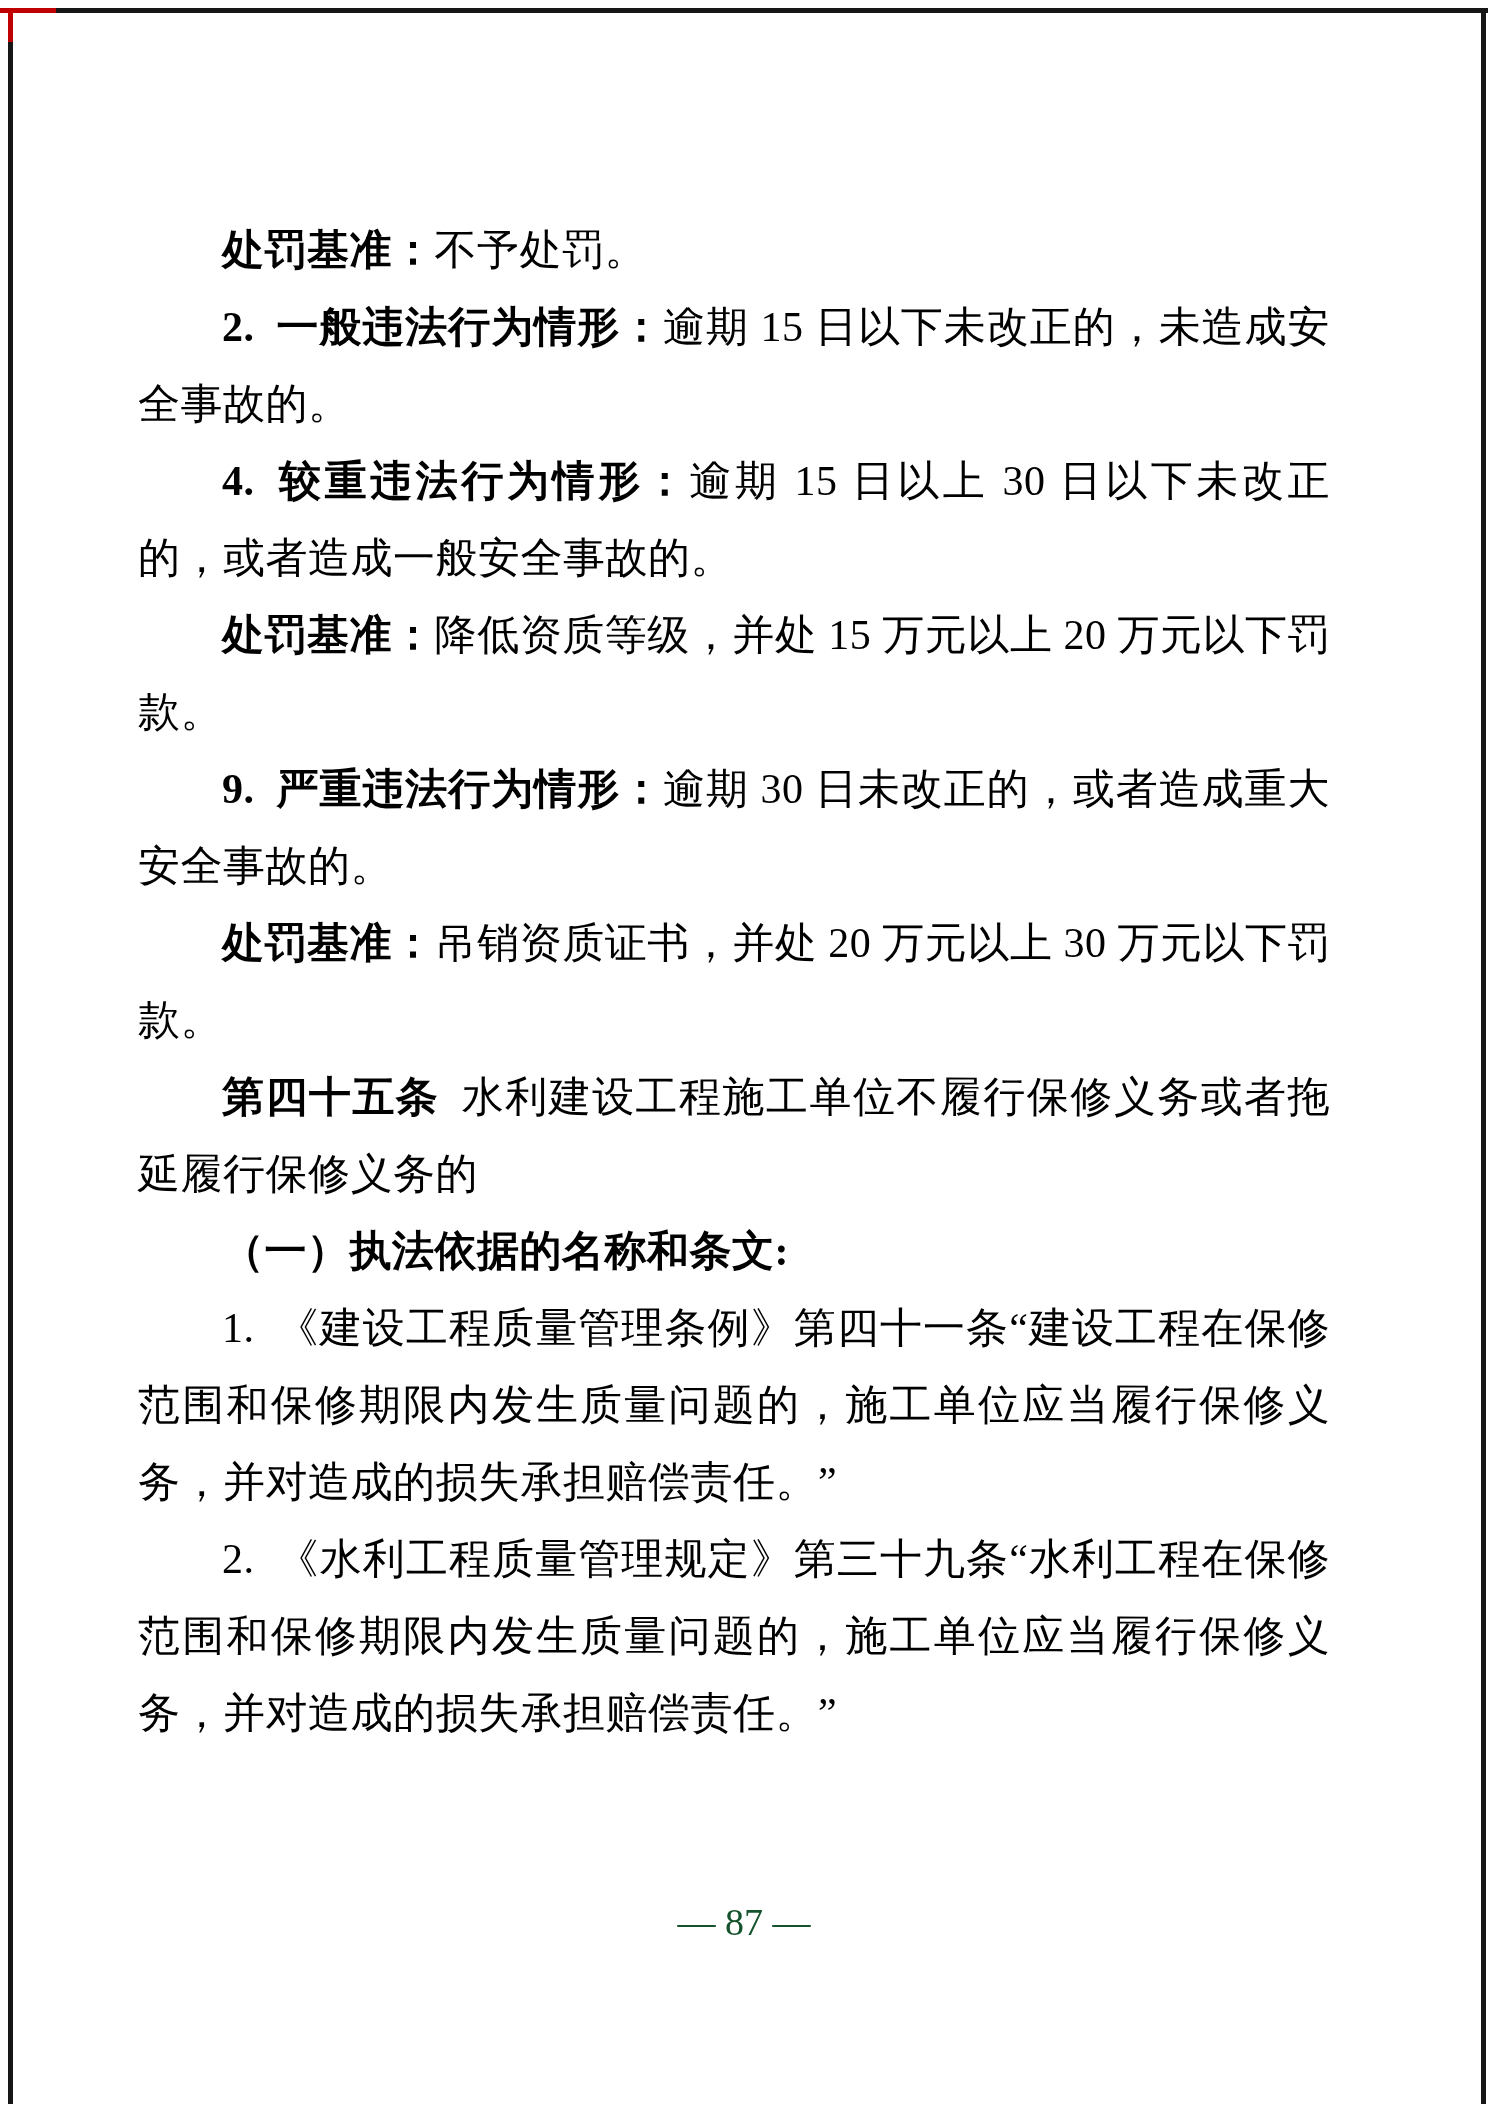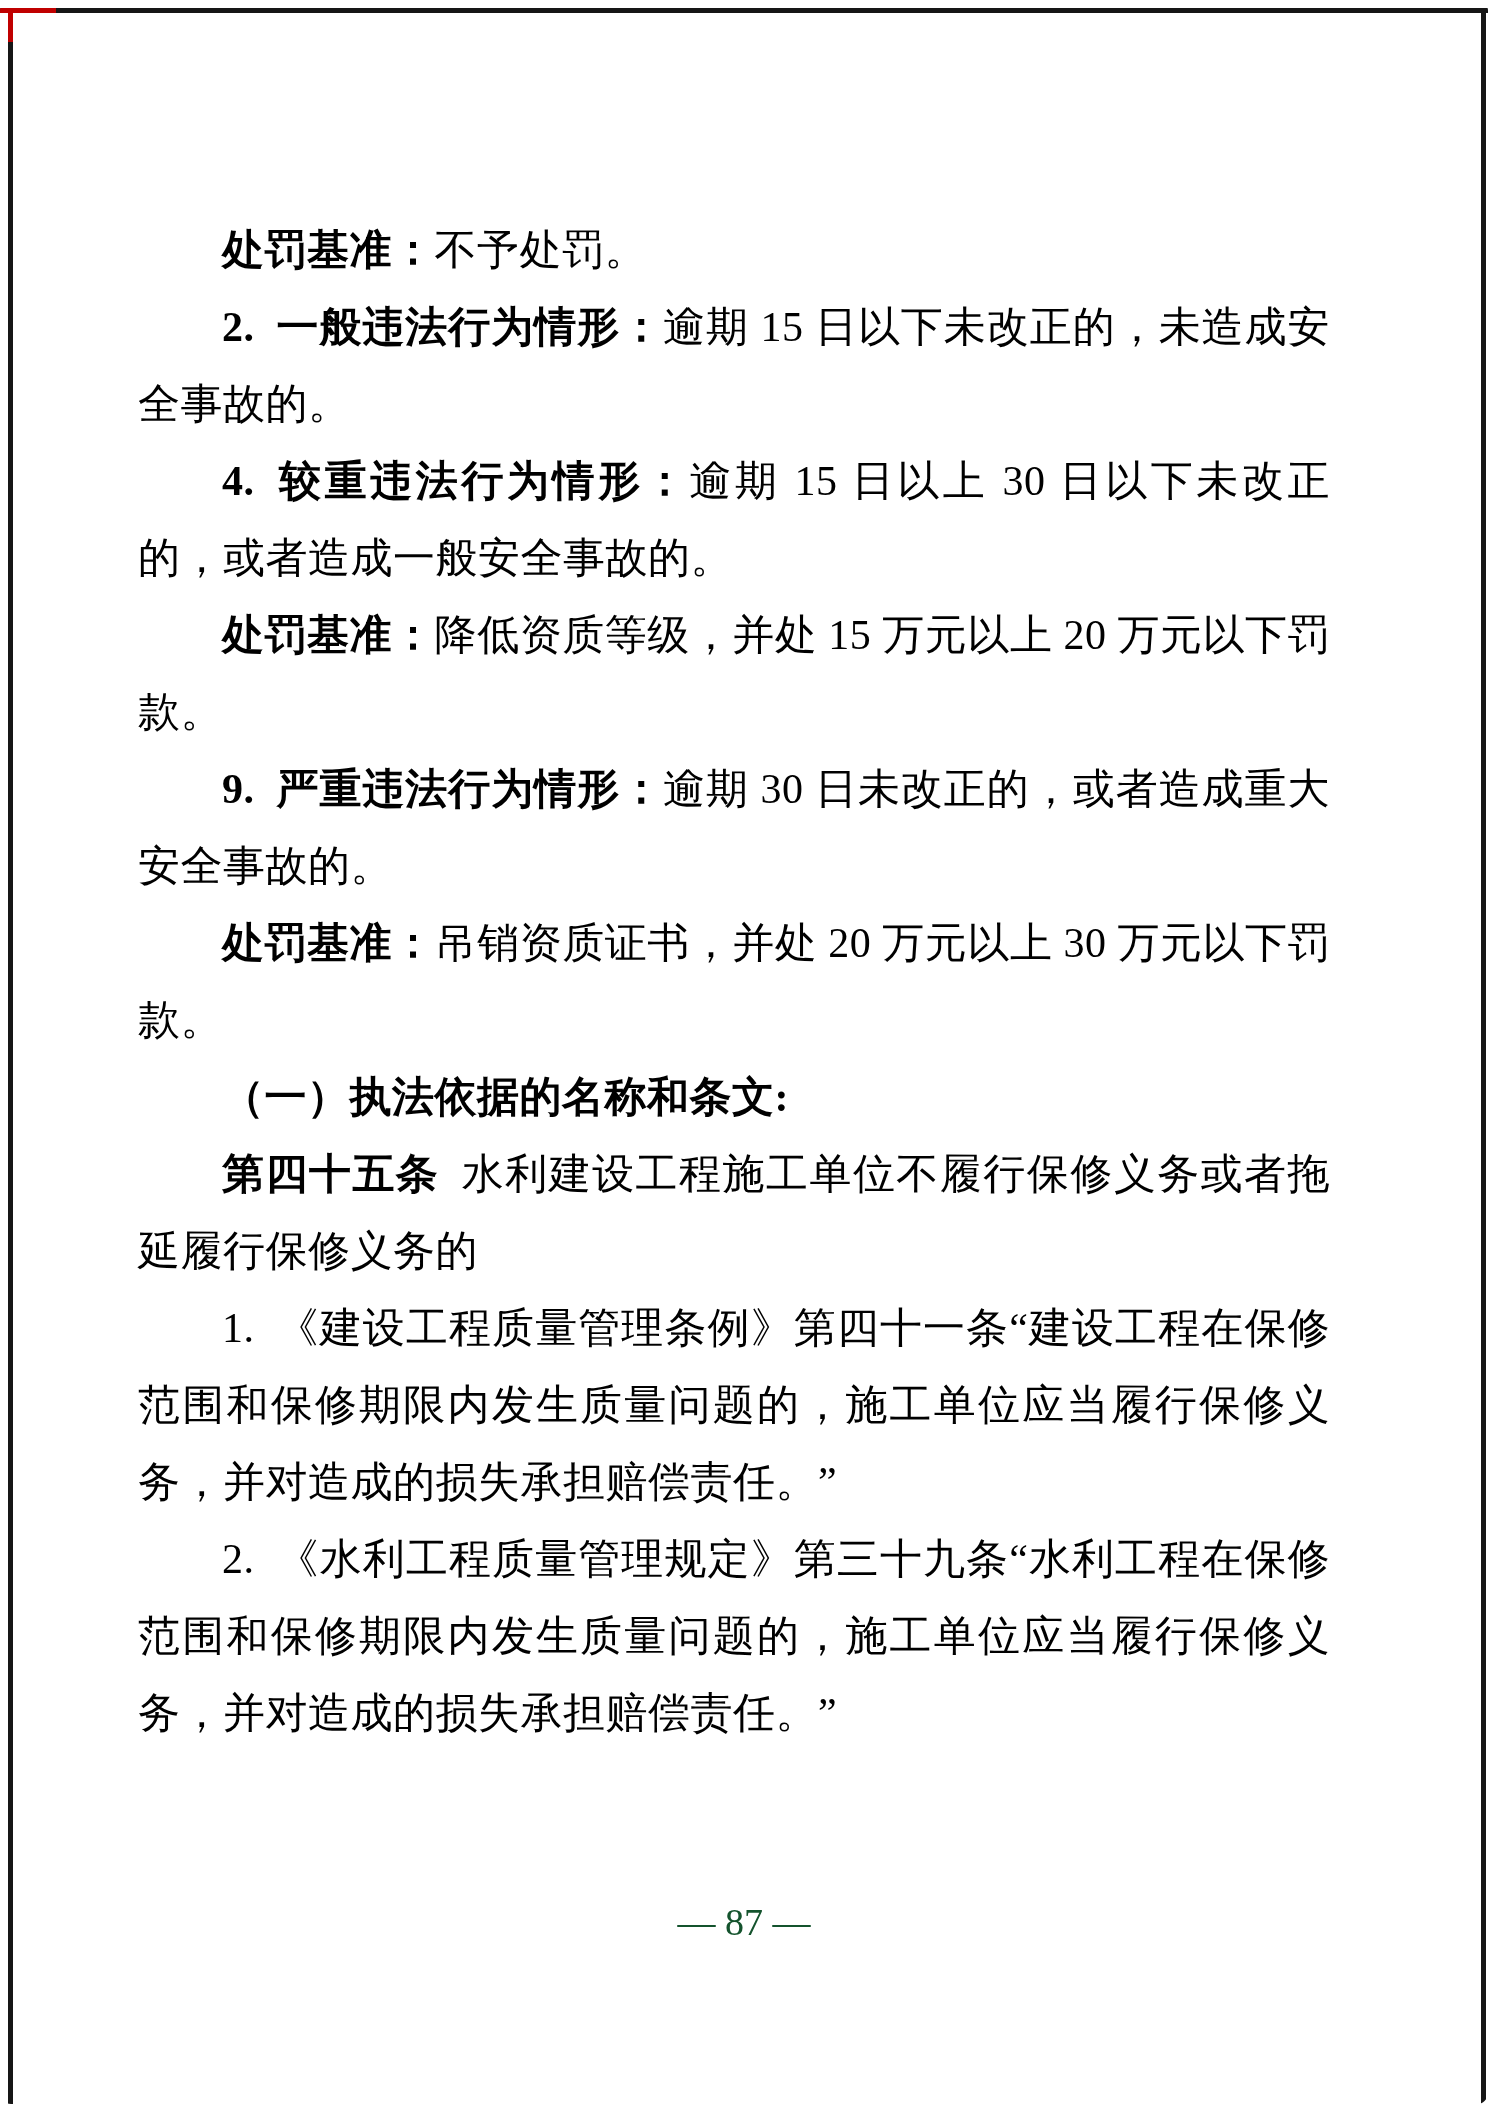--- a/index.html
+++ b/index.html
@@ -4,21 +4,20 @@
 <style>
   html, body { margin: 0; padding: 0; background: #ffffff; }
   .page {
     position: relative;
     width: 1488px;
     height: 2104px;
     background: #ffffff;
     overflow: hidden;
     font-family: "Liberation Serif", "DejaVu Serif", serif;
     color: #000000;
-    border-radius: 11px;
   }
   
   .border-top {
     position: absolute; top: 8px; left: 0; width: 100%; height: 5px;
     background: #161616;
   }
   .border-left {
     position: absolute; top: 8px; left: 8px; width: 5px; bottom: 0;
     background: #161616;
   }
@@ -72,20 +71,20 @@
   <div class="corner-red-h"></div>
   <div class="corner-red-v"></div>
 
   <div class="doc-body">
       <p class="para"><span class="run bold">处罚基准：</span><span class="run">不予处罚。</span></p>
       <p class="para"><span class="run bold">2. 一般违法行为情形：</span><span class="run">逾期 15 日以下未改正的，未造成安全事故的。</span></p>
       <p class="para"><span class="run bold">4. 较重违法行为情形：</span><span class="run">逾期 15 日以上 30 日以下未改正的，或者造成一般安全事故的。</span></p>
       <p class="para"><span class="run bold">处罚基准：</span><span class="run">降低资质等级，并处 15 万元以上 20 万元以下罚款。</span></p>
       <p class="para"><span class="run bold">9. 严重违法行为情形：</span><span class="run">逾期 30 日未改正的，或者造成重大安全事故的。</span></p>
       <p class="para"><span class="run bold">处罚基准：</span><span class="run">吊销资质证书，并处 20 万元以上 30 万元以下罚款。</span></p>
+      <p class="para"><span class="run bold">第四十五条</span><span class="run"> 水利建设工程施工单位不履行保修义务或者拖延履行保修义务的</span></p>
       <p class="para"><span class="run bold">（一）执法依据的名称和条文:</span></p>
-      <p class="para"><span class="run bold">第四十五条</span><span class="run"> 水利建设工程施工单位不履行保修义务或者拖延履行保修义务的</span></p>
       <p class="para"><span class="run">1. 《建设工程质量管理条例》第四十一条“建设工程在保修范围和保修期限内发生质量问题的，施工单位应当履行保修义务，并对造成的损失承担赔偿责任。”</span></p>
       <p class="para"><span class="run">2. 《水利工程质量管理规定》第三十九条“水利工程在保修范围和保修期限内发生质量问题的，施工单位应当履行保修义务，并对造成的损失承担赔偿责任。”</span></p>
     </div>
 
   <div class="page-number">— 87 —</div>
 </div>
 
 </body></html>

